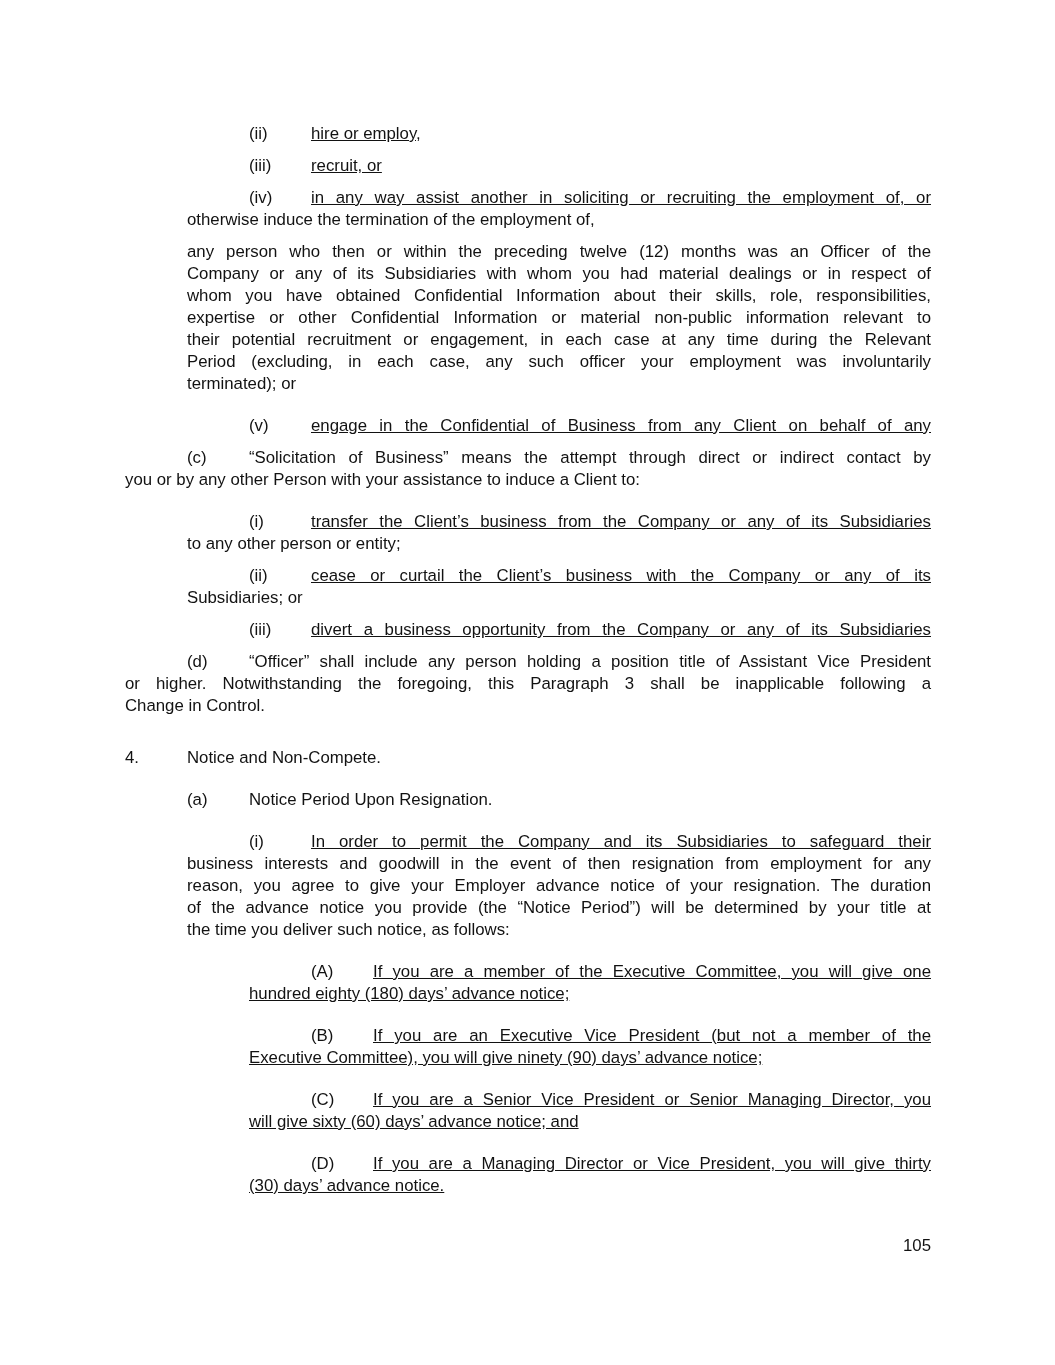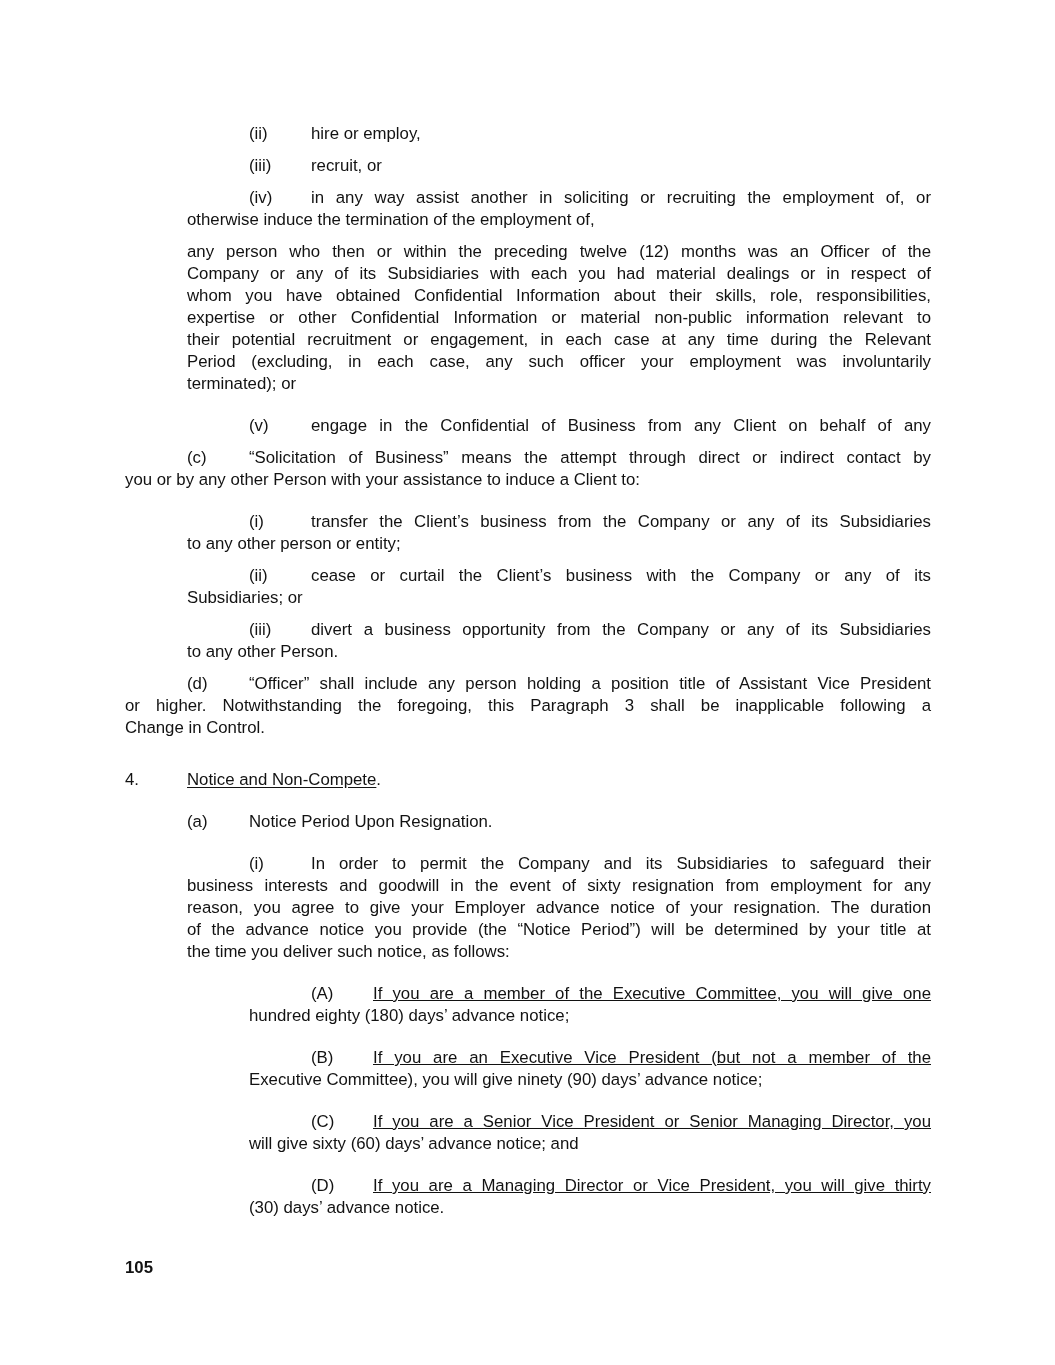--- a/index.html
+++ b/index.html
@@ -6,25 +6,25 @@
   body{width:1055px;height:1365px;font-family:"Liberation Sans",sans-serif;color:#121212;}
   .page{box-sizing:border-box;width:1055px;min-height:1365px;padding:123px 124px 0 125px;background:#ffffff;}
   .para{margin:10px 0 0 0;}
   .mt0{margin-top:0;}
   .mt20{margin-top:20px;}
   .mt30{margin-top:30px;}
   .ln{font-size:16.8px;line-height:22px;text-align:justify;text-align-last:justify;}
   .ln.last{text-align-last:left;}
   .ind0{margin-left:0;}
   .ind1{margin-left:62px;}
-  .ind2{margin-left:124px;}
+  .ind2{margin-left:124px;text-decoration:underline;}
   .ind3{margin-left:186px;text-decoration:underline;}
   .lbl{display:inline-block;width:62px;vertical-align:baseline;}
-  .u{text-decoration:underline;text-underline-offset:2px;}
-  .footer{margin-top:38px;text-align:left;font-size:16.8px;line-height:22px;font-weight:bold;}
+  .u{text-underline-offset:2px;}
+  .footer{margin-top:38px;text-align:right;font-size:16.8px;line-height:22px;}
 </style>
 </head>
 <body>
 
 <div class="page">
 
   <div class="para mt0">
     <div class="ln ind2 last"><span class="lbl">(ii)</span><span>hire or employ,</span></div>
   </div>
 
@@ -32,21 +32,21 @@
     <div class="ln ind2 last"><span class="lbl">(iii)</span><span>recruit, or</span></div>
   </div>
 
   <div class="para">
     <div class="ln ind2"><span class="lbl">(iv)</span><span>in any way assist another in soliciting or recruiting the employment of, or</span></div>
     <div class="ln ind1 last">otherwise induce the termination of the employment of,</div>
   </div>
 
   <div class="para">
     <div class="ln ind1">any person who then or within the preceding twelve (12) months was an Officer of the</div>
-    <div class="ln ind1">Company or any of its Subsidiaries with each you had material dealings or in respect of</div>
+    <div class="ln ind1">Company or any of its Subsidiaries with whom you had material dealings or in respect of</div>
     <div class="ln ind1">whom you have obtained Confidential Information about their skills, role, responsibilities,</div>
     <div class="ln ind1">expertise or other Confidential Information or material non-public information relevant to</div>
     <div class="ln ind1">their potential recruitment or engagement, in each case at any time during the Relevant</div>
     <div class="ln ind1">Period (excluding, in each case, any such officer your employment was involuntarily</div>
     <div class="ln ind1 last">terminated); or</div>
   </div>
 
   <div class="para mt20">
     <div class="ln ind2"><span class="lbl">(v)</span><span>engage in the Confidential of Business from any Client on behalf of any</span></div>
   </div>
@@ -61,40 +61,39 @@
     <div class="ln ind1 last">to any other person or entity;</div>
   </div>
 
   <div class="para">
     <div class="ln ind2"><span class="lbl">(ii)</span><span>cease or curtail the Client’s business with the Company or any of its</span></div>
     <div class="ln ind1 last">Subsidiaries; or</div>
   </div>
 
   <div class="para">
     <div class="ln ind2"><span class="lbl">(iii)</span><span>divert a business opportunity from the Company or any of its Subsidiaries</span></div>
-    <div class="ln ind1 last">to any other Person.</div>
   </div>
 
   <div class="para">
     <div class="ln ind1"><span class="lbl">(d)</span><span>“Officer” shall include any person holding a position title of Assistant Vice President</span></div>
     <div class="ln ind0">or higher. Notwithstanding the foregoing, this Paragraph 3 shall be inapplicable following a</div>
     <div class="ln ind0 last">Change in Control.</div>
   </div>
 
   <div class="para mt30">
     <div class="ln ind0 last"><span class="lbl">4.</span><span class="u">Notice and Non-Compete</span><span>.</span></div>
   </div>
 
   <div class="para mt20">
     <div class="ln ind1 last"><span class="lbl">(a)</span><span>Notice Period Upon Resignation.</span></div>
   </div>
 
   <div class="para mt20">
     <div class="ln ind2"><span class="lbl">(i)</span><span>In order to permit the Company and its Subsidiaries to safeguard their</span></div>
-    <div class="ln ind1">business interests and goodwill in the event of sixty resignation from employment for any</div>
+    <div class="ln ind1">business interests and goodwill in the event of then resignation from employment for any</div>
     <div class="ln ind1">reason, you agree to give your Employer advance notice of your resignation. The duration</div>
     <div class="ln ind1">of the advance notice you provide (the “Notice Period”) will be determined by your title at</div>
     <div class="ln ind1 last">the time you deliver such notice, as follows:</div>
   </div>
 
   <div class="para mt20">
     <div class="ln ind3"><span class="lbl">(A)</span><span>If you are a member of the Executive Committee, you will give one</span></div>
     <div class="ln ind2 last">hundred eighty (180) days’ advance notice;</div>
   </div>
 

